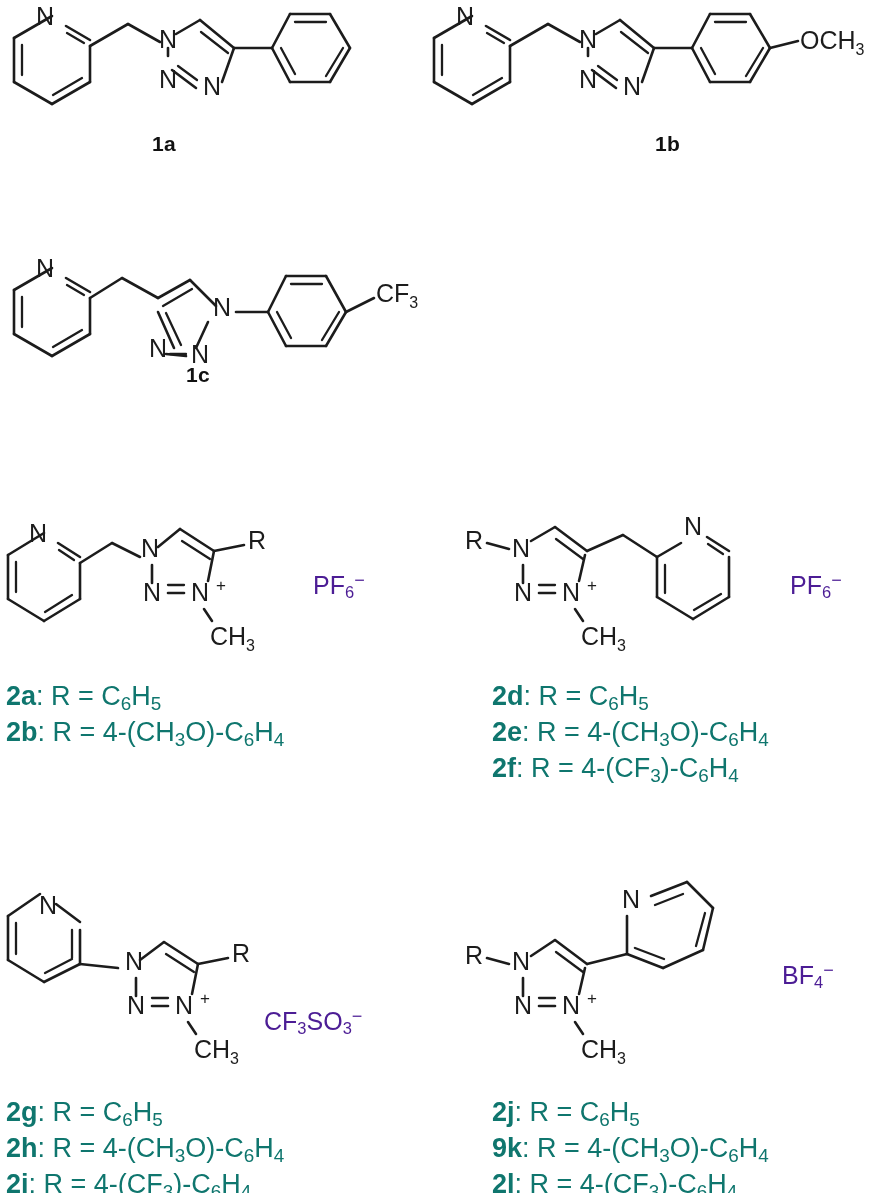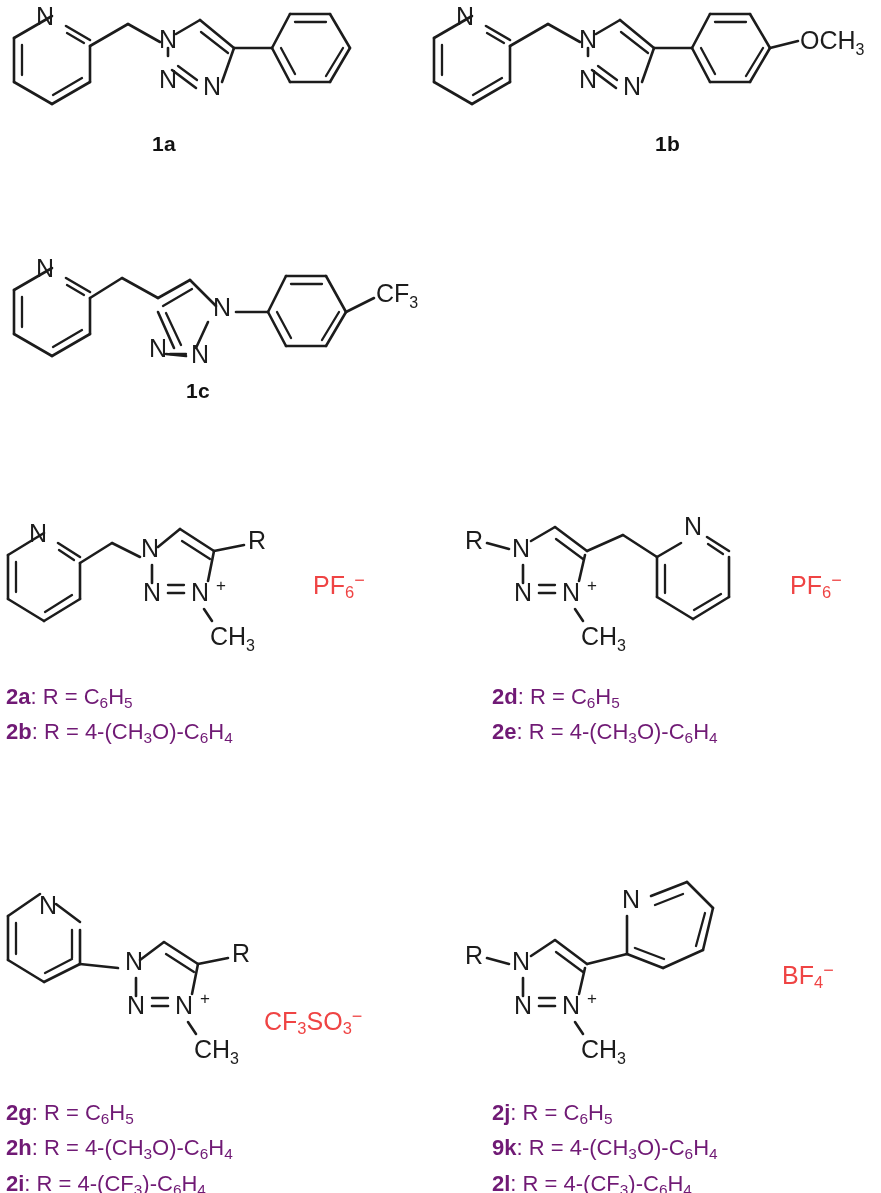--- a/index.html
+++ b/index.html
@@ -57,37 +57,37 @@
   .cmpd-label {
     position: absolute;
     font-size: 21px;
     font-weight: bold;
     color: #111111;
     letter-spacing: 0.2px;
     text-align: right;
   }
   .legend {
     position: absolute;
-    font-size: 22px;
+    font-size: 27px;
     line-height: 29.5px;
-    color: #701a75;
+    color: #0f766e;
     white-space: nowrap;
   }
   .legend .tag {
     font-weight: bold;
   }
   .legend sub {
     font-size: 0.7em;
     vertical-align: -0.25em;
   }
   .legend div { white-space: nowrap; }
   .anion {
     position: absolute;
     font-size: 25px;
-    color: #ef4444;
+    color: #4c1d95;
     white-space: nowrap;
   }
   .anion sub {
     font-size: 0.66em;
     vertical-align: -0.28em;
   }
   .anion sup {
     font-size: 0.72em;
     vertical-align: 0.42em;
   }
@@ -236,21 +236,21 @@
         <path class="bond-thin" d="M 291,34 L 322,34"></path>
         <path class="bond-thin" d="M 339,62 L 322,90"></path>
         <path class="bond-thin" d="M 277,62 L 291,88"></path>
       </g>
       <path class="bond" d="M 346,62 L 374,48"></path>
       <text class="grp" x="376" y="52">
         <tspan>CF</tspan><tspan class="sub" dy="6">3</tspan>
       </text>
     </svg>
   </div>
-  <div class="cmpd-label" style="left:186px; top:379px;">1c</div>
+  <div class="cmpd-label" style="left:186px; top:363px;">1c</div>
 
   <div class="struct" style="left:0px; top:505px;">
     <svg width="440" height="160" viewBox="0 0 440 160">
       <g>
         <path class="bond" d="M 44,28 L 8,50"></path>
         <path class="bond" d="M 8,50 L 8,94"></path>
         <path class="bond" d="M 8,94 L 44,116"></path>
         <path class="bond" d="M 44,116 L 80,94"></path>
         <path class="bond" d="M 80,94 L 80,58"></path>
         <path class="bond" d="M 58,38 L 80,52"></path>
@@ -334,20 +334,21 @@
   </div>
 
   <div class="legend" style="left:6px; top:682px;">
     <div><span class="tag">2a</span><span>: R = </span><span>C<sub>6</sub>H<sub>5</sub></span></div>
     <div><span class="tag">2b</span><span>: R = </span><span>4-(CH<sub>3</sub>O)-C<sub>6</sub>H<sub>4</sub></span></div>
   </div>
 
   <div class="legend" style="left:492px; top:682px;">
     <div><span class="tag">2d</span><span>: R = </span><span>C<sub>6</sub>H<sub>5</sub></span></div>
     <div><span class="tag">2e</span><span>: R = </span><span>4-(CH<sub>3</sub>O)-C<sub>6</sub>H<sub>4</sub></span></div>
+    <div><span class="tag">2f</span><span>: R = </span><span>4-(CF<sub>3</sub>)-C<sub>6</sub>H<sub>4</sub></span></div>
   </div>
 
   <div class="struct" style="left:0px; top:872px;">
     <svg width="440" height="180" viewBox="0 0 440 180">
       <g>
         <path class="bond" d="M 40,22 L 8,44"></path>
         <path class="bond" d="M 8,44 L 8,88"></path>
         <path class="bond" d="M 8,88 L 44,110"></path>
         <path class="bond" d="M 44,110 L 80,92"></path>
         <path class="bond" d="M 80,92 L 80,58"></path>

